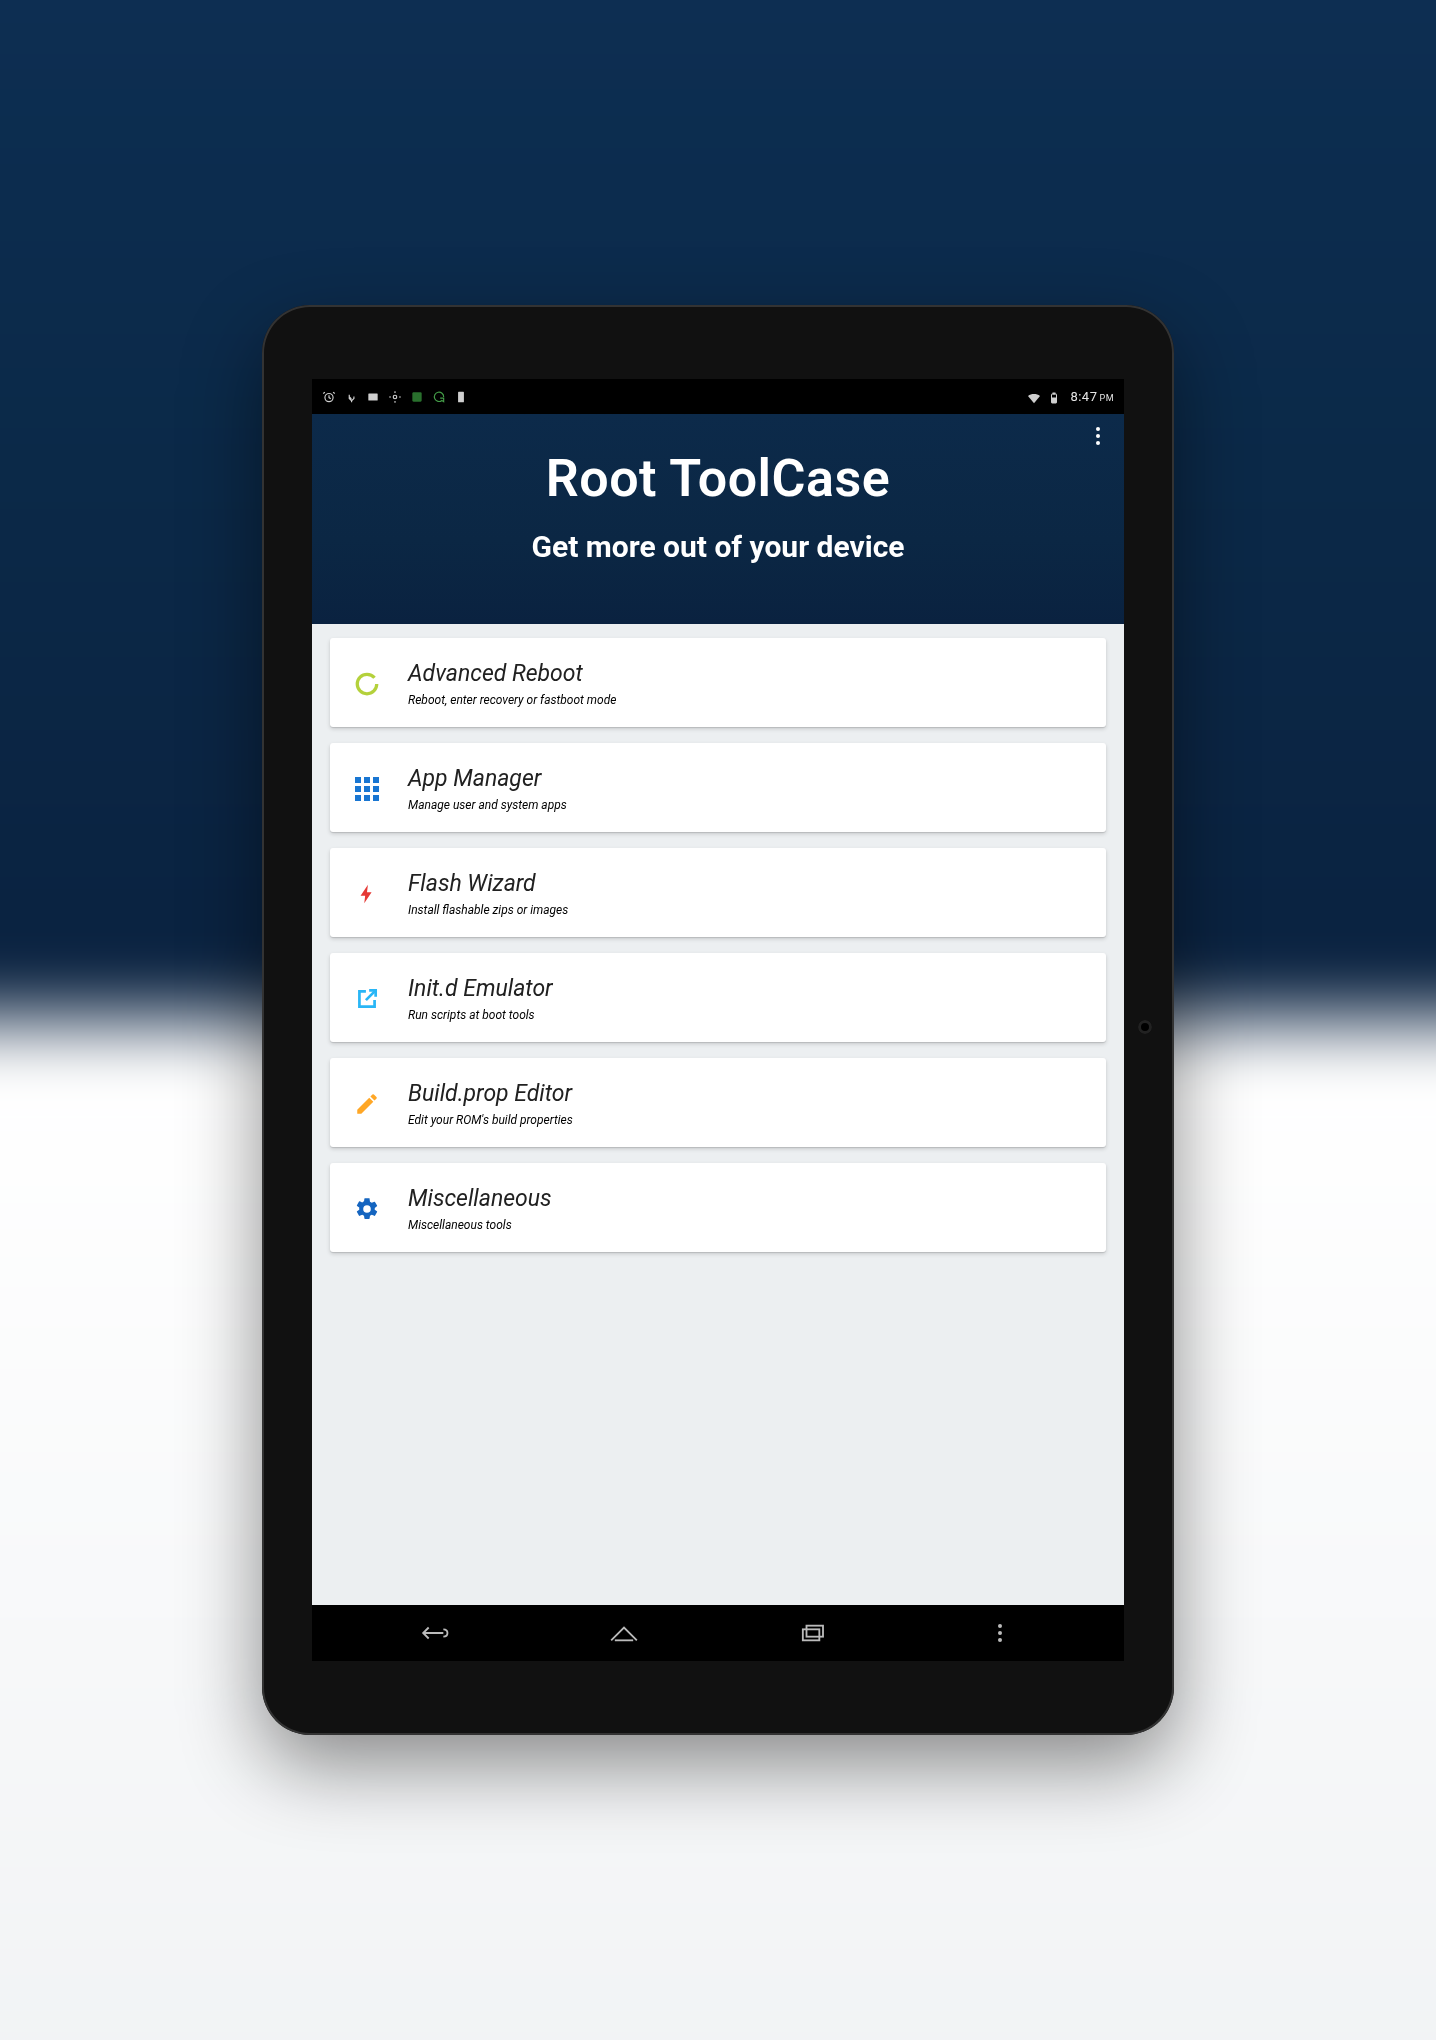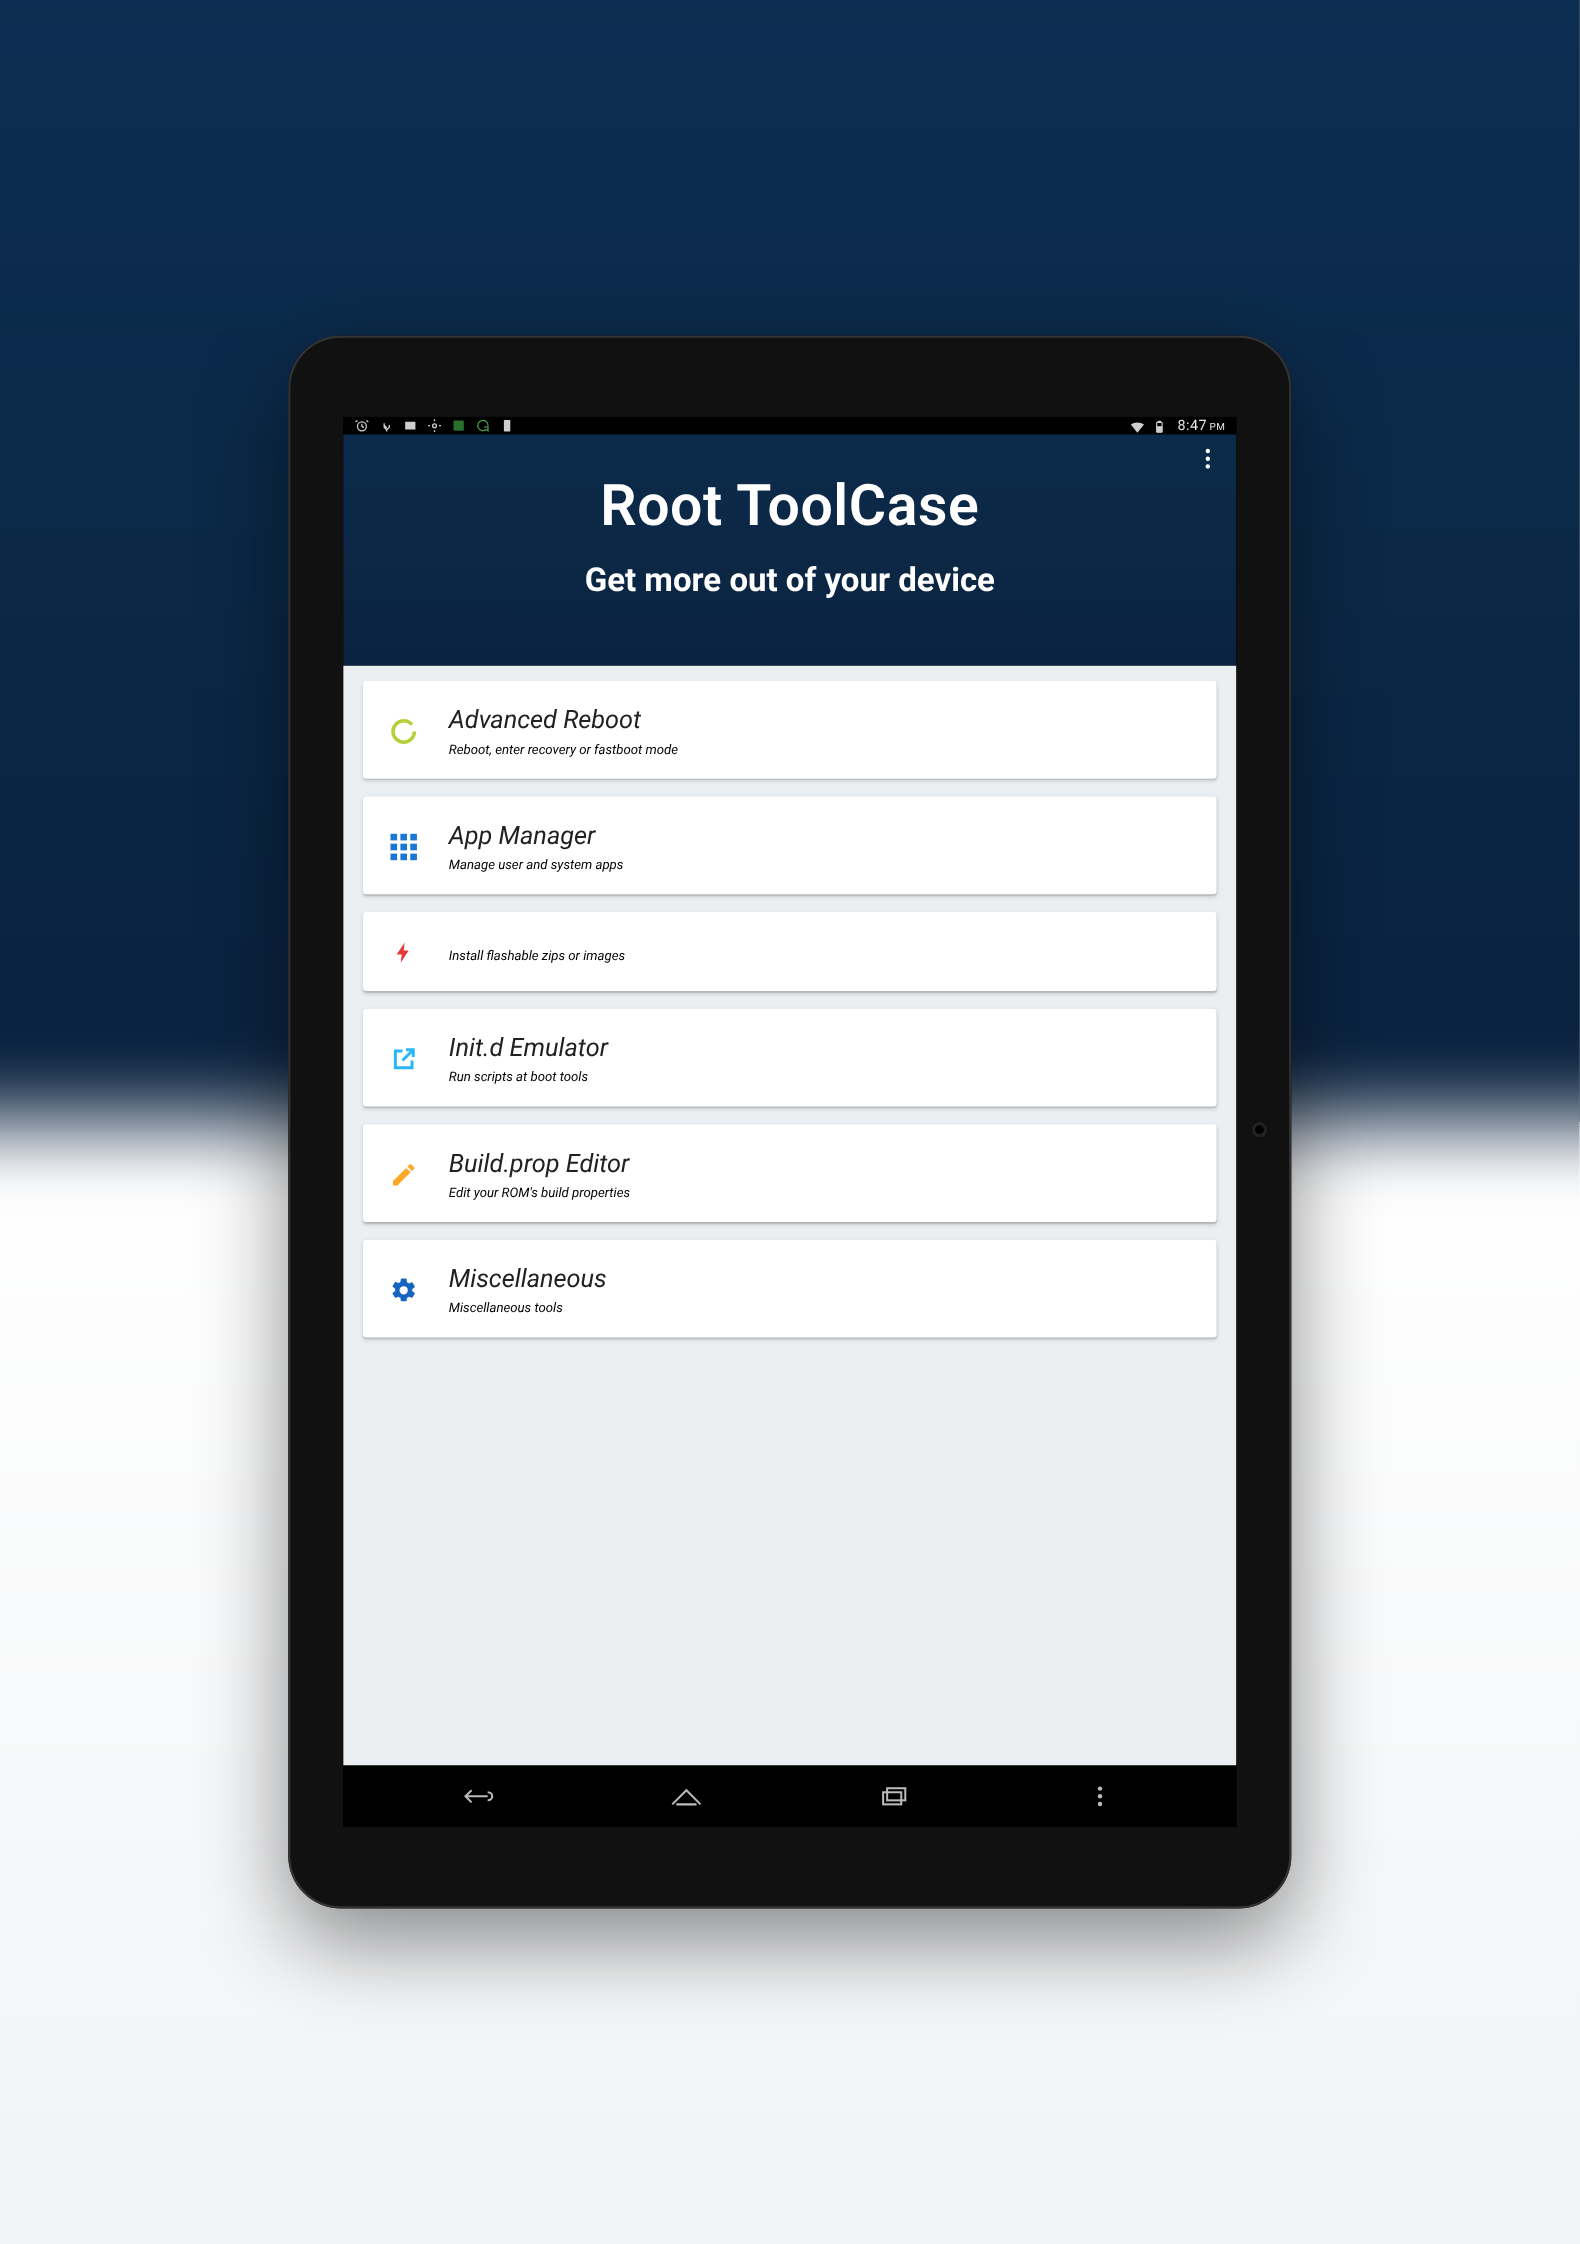--- a/index.html
+++ b/index.html
@@ -46,21 +46,21 @@
   }
   .screen {
     flex:1;
     background: #000;
     display:flex;
     flex-direction:column;
     overflow:hidden;
   }
   
   .status-bar {
-    height: 16px;
+    height: 35px;
     background: #000;
     color: #e6e6e6;
     font-size: 14px;
     display:flex;
     align-items:center;
     padding: 0 10px;
     justify-content: space-between;
     letter-spacing: .5px;
   }
   .status-left, .status-right { display:flex; align-items:center; gap:8px; }
@@ -257,20 +257,21 @@
         </div>
       </div>
 
       <div class="card">
         <div class="icon-slot">
           <svg viewBox="0 0 24 24" width="22" height="26" fill="#e53935">
               <path d="M13 2L5 14h5l-1 8 8-12h-5l1-8z"></path>
             </svg>
         </div>
         <div class="text-slot">
+          <div class="title">Flash Wizard</div>
           <div class="subtitle">Install flashable zips or images</div>
         </div>
       </div>
 
       <div class="card">
         <div class="icon-slot">
           <svg viewBox="0 0 24 24" width="26" height="26" fill="none" stroke="#29b6f6" stroke-width="2.5">
               <path d="M19 13v6H5V5h6"></path>
               <path d="M14 4h6v6"></path>
               <path d="M20 4l-9 9"></path>

